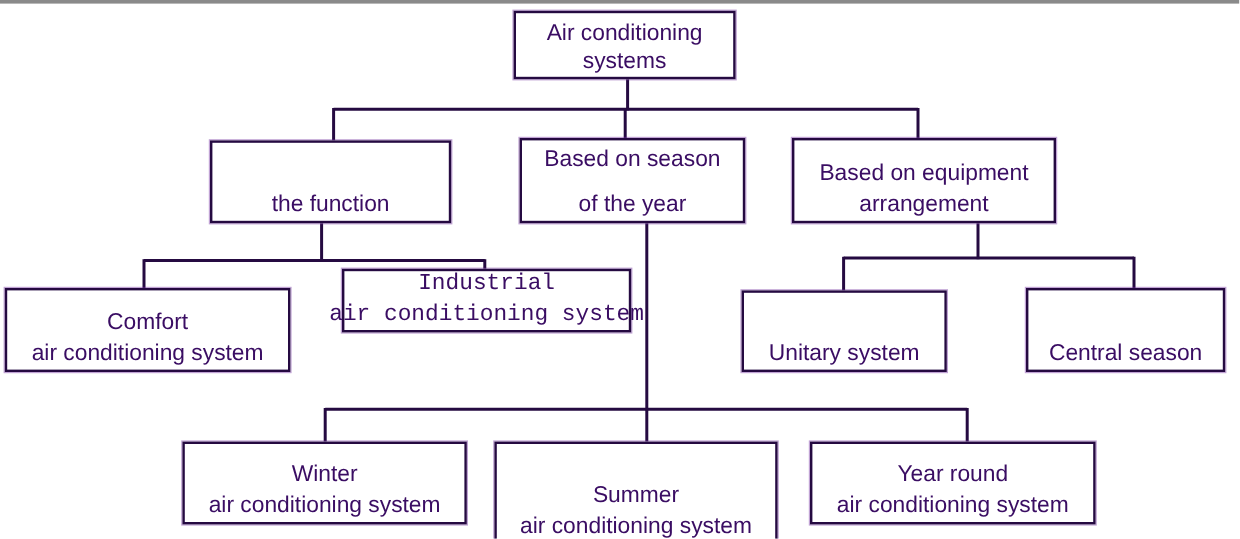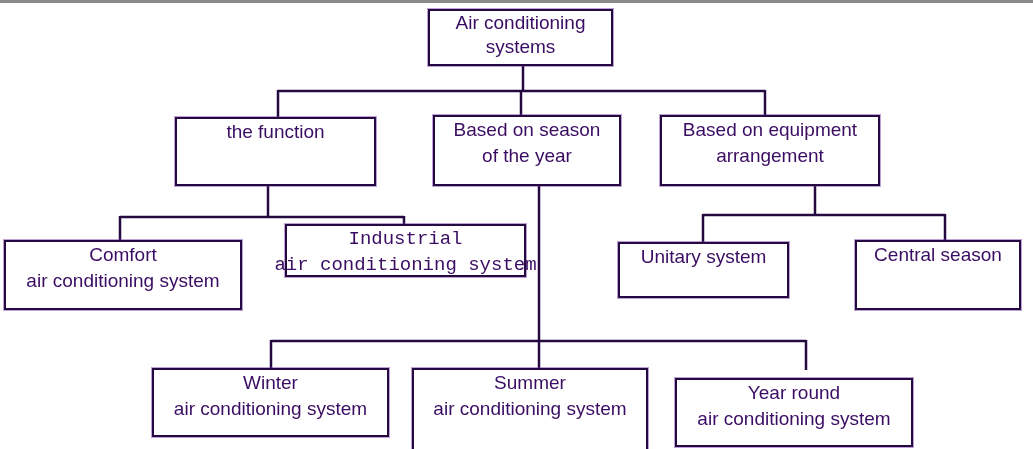--- a/index.html
+++ b/index.html
@@ -34,40 +34,40 @@
   }
   .node {
     position: absolute;
     box-sizing: border-box;
     border: 2px solid #250a41;
     box-shadow: 0 0 0 1px rgba(116, 48, 160, 0.45);
     background: #ffffff;
     display: flex;
     flex-direction: column;
     align-items: center;
-    justify-content: flex-start;
+    justify-content: flex-end;
     text-align: center;
     color: #3a0d63;
     font-size: 19px;
     line-height: 26px;
     font-weight: 400;
     white-space: nowrap;
   }
   
   .n-root       { left: 428px; top:   9px; width: 185px; height: 57px; line-height: 24px; }
   .n-func       { left: 175px; top: 117px; width: 201px; height: 69px; }
-  .n-season     { left: 433px; top: 115px; width: 188px; height: 71px; }
+  .n-season     { left: 433px; top: 115px; width: 188px; height: 71px; gap: 12px; }
   .n-equip      { left: 660px; top: 115px; width: 220px; height: 71px; }
   .n-comfort    { left:   4px; top: 240px; width: 238px; height: 70px; }
   .n-industrial { left: 285px; top: 224px; width: 241px; height: 53px; font-family: Liberation Mono, monospace; }
-  .n-unitary    { left: 618px; top: 242px; width: 171px; height: 56px; }
+  .n-unitary    { left: 618px; top: 242px; width: 171px; height: 68px; }
   .n-central    { left: 855px; top: 240px; width: 166px; height: 70px; }
   .n-winter     { left: 152px; top: 368px; width: 237px; height: 69px; }
   .n-summer     { left: 412px; top: 368px; width: 236px; height: 86px; }
-  .n-yearround  { left: 675px; top: 368px; width: 238px; height: 69px; margin-top: 10px; }
+  .n-yearround  { left: 675px; top: 368px; width: 238px; height: 69px; }
 </style>
 </head>
 <body>
 
 <div class="stage">
 
   <div class="top-rule"></div>
 
   <svg class="wires" width="1033" height="449" viewBox="0 0 1033 449" xmlns="http://www.w3.org/2000/svg">
 

